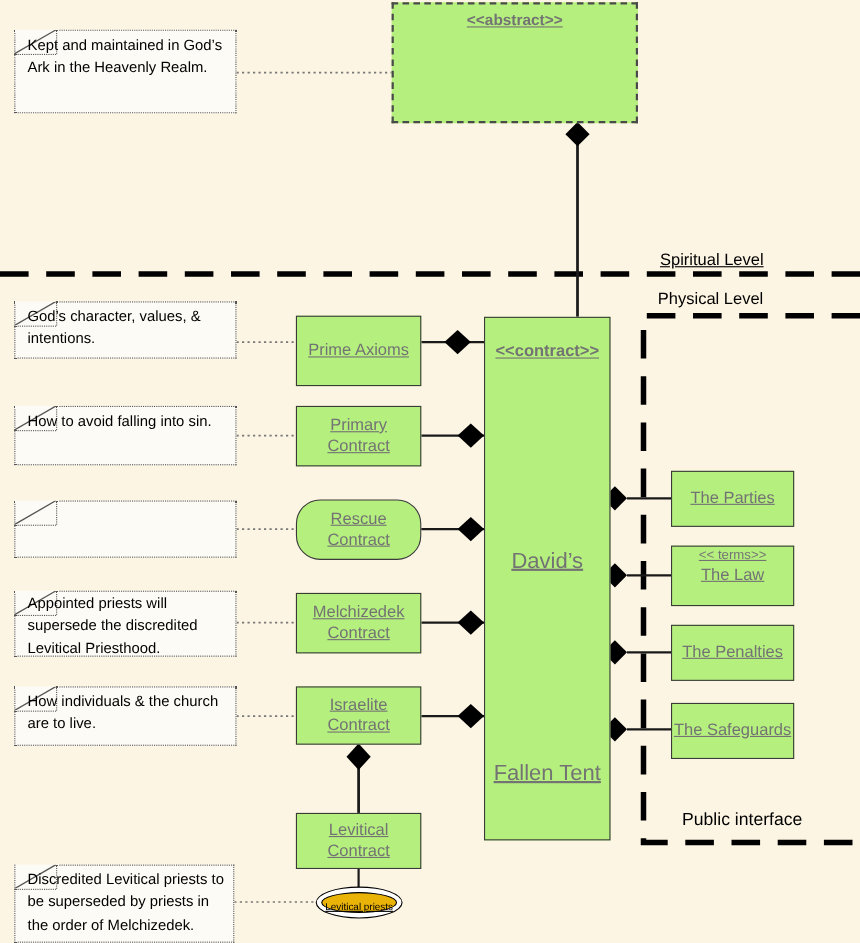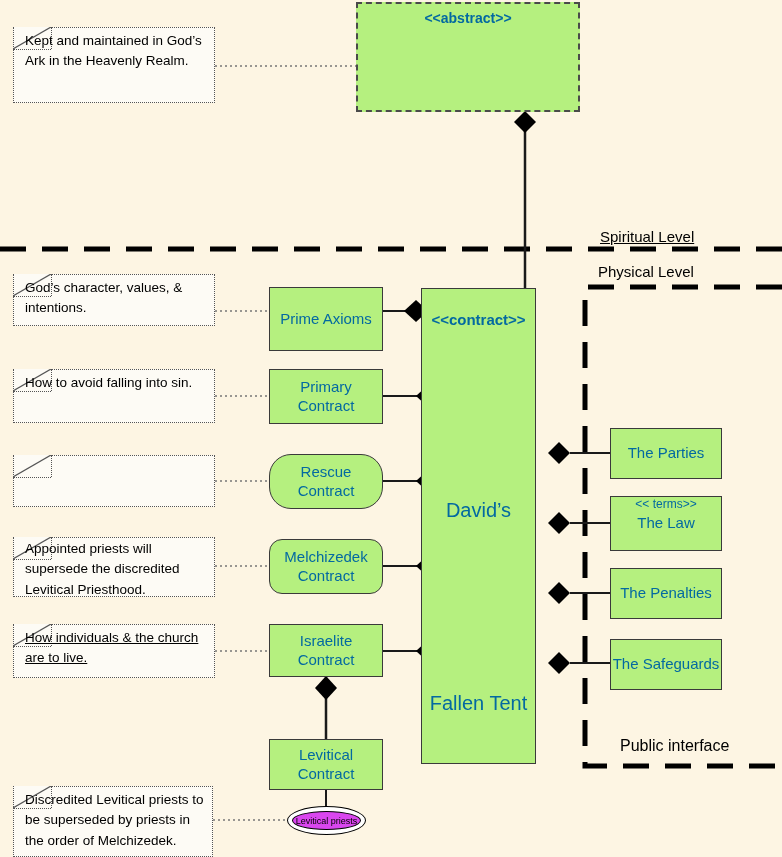--- a/index.html
+++ b/index.html
@@ -23,24 +23,25 @@
   .node {
     position: absolute;
     box-sizing: border-box;
     background: #b5f07f;
     border: 1.5px solid #3a3a3a;
     display: flex;
     flex-direction: column;
     align-items: center;
     justify-content: center;
     text-align: center;
-    color: #0369a1;
+    color: #737373;
     font-size: 15px;
     line-height: 1.2;
     z-index: 5;
+    text-decoration: underline;
   }
   .node .stereo {
     font-size: 13px;
     line-height: 1.25;
   }
   .node .title {
     line-height: 1.25;
   }
 
   
@@ -143,30 +144,31 @@
     position: absolute;
     box-sizing: border-box;
     background: #ffffff;
     border: 1.5px solid #000;
     border-radius: 50%;
     z-index: 5;
   }
   .ellipse-inner {
     position: absolute;
     box-sizing: border-box;
-    background: #d946ef;
+    background: #eab308;
     border: 1.5px solid #000;
     border-radius: 50%;
     display: flex;
-    align-items: center;
+    align-items: flex-end;
     justify-content: center;
     font-size: 9px;
     color: #000;
     z-index: 6;
     text-align: center;
+    text-decoration: underline;
   }
 </style>
 </head>
 <body>
 
 <svg id="canvas" viewBox="0 0 782 857" xmlns="http://www.w3.org/2000/svg">
 
   <line x1="0" y1="249" x2="782" y2="249" stroke="#000" stroke-width="5" stroke-dasharray="26,16"></line>
 
   <path d="M 782 287 L 585 287 L 585 766 L 782 766" fill="none" stroke="#000" stroke-width="5" stroke-dasharray="26,16"></path>
@@ -212,41 +214,41 @@
   <line x1="215" y1="481" x2="269" y2="481" stroke="#777" stroke-width="1.5" stroke-dasharray="2,3"></line>
   <line x1="215" y1="566" x2="269" y2="566" stroke="#777" stroke-width="1.5" stroke-dasharray="2,3"></line>
   <line x1="215" y1="651" x2="269" y2="651" stroke="#777" stroke-width="1.5" stroke-dasharray="2,3"></line>
   <line x1="213" y1="820" x2="287" y2="820" stroke="#777" stroke-width="1.5" stroke-dasharray="2,3"></line>
 </svg>
 
 <div class="node" id="covenant" style="left:356px; top:2px; width:224px; height:110px;">
   <div class="stereo">&lt;&lt;abstract&gt;&gt;</div>
 </div>
 
-<div class="node" id="central" style="left:421px; top:288px; width:115px; height:476px;">
+<div class="node" id="central" style="left:440px; top:288px; width:115px; height:476px;">
   <div class="stereo">&lt;&lt;contract&gt;&gt;</div>
   <div class="title">David’s</div>
   <div class="title">Fallen Tent</div>
 </div>
 
 <div class="node" style="left:269px; top:287px; width:114px; height:64px;">
   <div class="title">Prime Axioms</div>
 </div>
 
 <div class="node" style="left:269px; top:369px; width:114px; height:55px;">
   <div class="title">Primary</div>
   <div class="title">Contract</div>
 </div>
 
 <div class="node" style="left:269px; top:454px; width:114px; height:55px;border-radius:22px;">
   <div class="title">Rescue</div>
   <div class="title">Contract</div>
 </div>
 
-<div class="node" style="left:269px; top:539px; width:114px; height:55px;border-radius:13px;">
+<div class="node" style="left:269px; top:539px; width:114px; height:55px;">
   <div class="title">Melchizedek</div>
   <div class="title">Contract</div>
 </div>
 
 <div class="node" style="left:269px; top:624px; width:114px; height:53px;">
   <div class="title">Israelite</div>
   <div class="title">Contract</div>
 </div>
 
 <div class="node" style="left:269px; top:739px; width:114px; height:51px;">
@@ -337,21 +339,21 @@
   <div class="note-fold-h"></div>
   <div class="note-fold-v"></div>
   <div class="note-diag">
     <svg width="38" height="22">
         <line x1="38" y1="0" x2="0" y2="22" stroke="#555" stroke-width="1.2"></line>
       </svg>
   </div>
   <div class="note-text" style="padding-top:2px;">Appointed priests will supersede the discredited Levitical Priesthood.</div>
 </div>
 
-<div class="note" style="left:13px; top:624px; width:202px; height:54px;text-decoration:underline;">
+<div class="note" style="left:13px; top:624px; width:202px; height:54px;">
   <div class="note-body"></div>
   <div class="note-top"></div>
   <div class="note-fold-h"></div>
   <div class="note-fold-v"></div>
   <div class="note-diag">
     <svg width="38" height="22">
         <line x1="38" y1="0" x2="0" y2="22" stroke="#555" stroke-width="1.2"></line>
       </svg>
   </div>
   <div class="note-text">How individuals &amp; the church are to live.</div>

